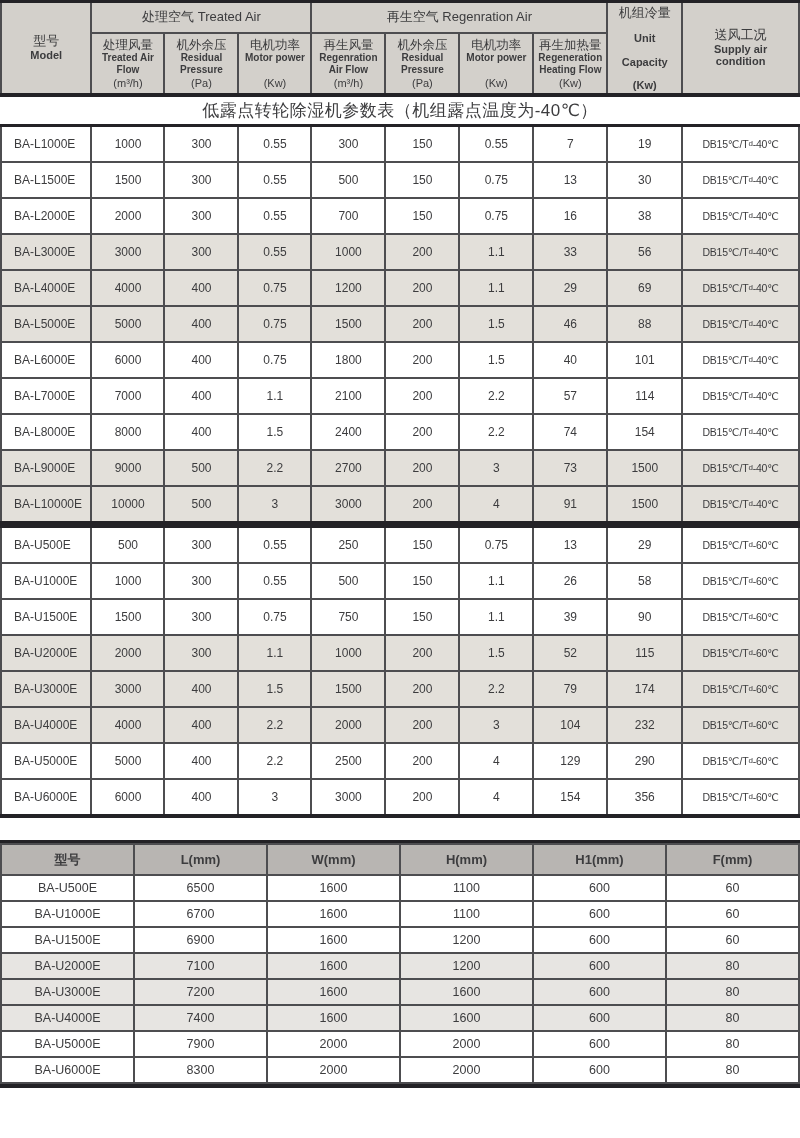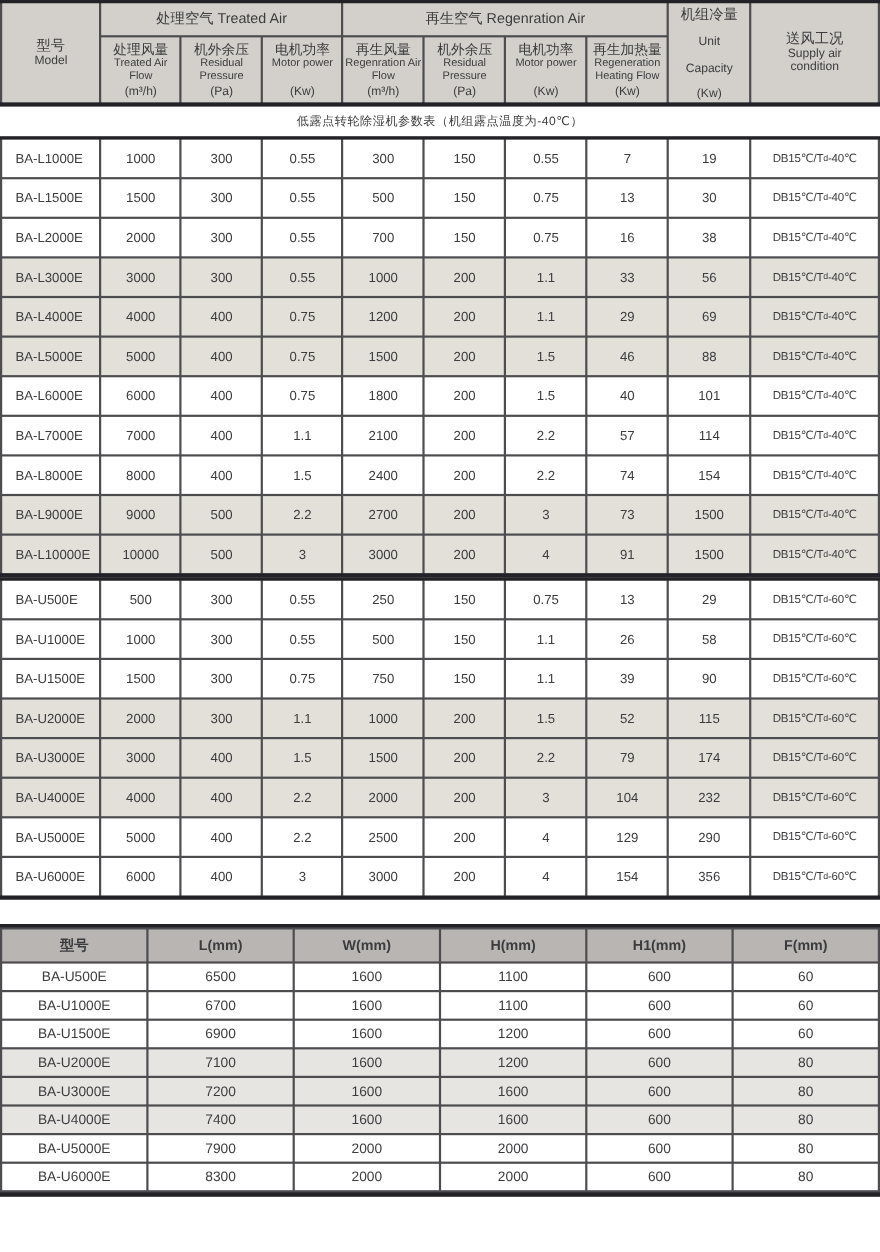--- a/index.html
+++ b/index.html
@@ -27,41 +27,41 @@
     padding: 0 2px;
     grid-template-rows: 29px 59px;
   }
   .spec-header .hcell {
     background: var(--header-bg);
     display: flex; flex-direction: column;
     align-items: center; justify-content: center;
     text-align: center; line-height: 1.15;
   }
   .hcell .cn { font-size: 13px; }
-  .hcell .en { font-size: 11px; }
+  .hcell .en { font-size: 11px; font-weight: bold; }
   .model-h { grid-column: 1; grid-row: 1 / span 2; }
   .group-h { font-size: 13px; }
   .treated-h { grid-column: 2 / span 3; grid-row: 1; }
   .regen-h   { grid-column: 5 / span 4; grid-row: 1; }
   .uc-h      { grid-column: 9; grid-row: 1 / span 2; padding: 6px 0 4px; gap: 11px; }
   .supply-h  { grid-column: 10; grid-row: 1 / span 2; }
   .supply-h .en { text-align: left; align-self: center; }
   .supply-h .cn { align-self: center; }
   .sub { grid-row: 2; padding: 4px 1px 3px; }
   .sub .cn { font-size: 12.5px; }
   .sub .en { font-size: 10px; }
   .sub .unit, .uc-h .unit { font-size: 11px; margin-top: auto; }
   .c2{grid-column:2}.c3{grid-column:3}.c4{grid-column:4}.c5{grid-column:5}
   .c6{grid-column:6}.c7{grid-column:7}.c8{grid-column:8}
 
   
   .section-title {
     height: 27px; background: #fff;
     display: flex; align-items: center; justify-content: center;
-    font-size: 11px; letter-spacing: 0.5px;
+    font-size: 17px; letter-spacing: 0.5px;
   }
 
   
   .rows {
     display: flex; flex-direction: column; gap: 2px;
     background: var(--border);
     border-top: 3px solid var(--thick);
     border-bottom: 4px solid var(--thick);
     padding: 0 2px;
   }

